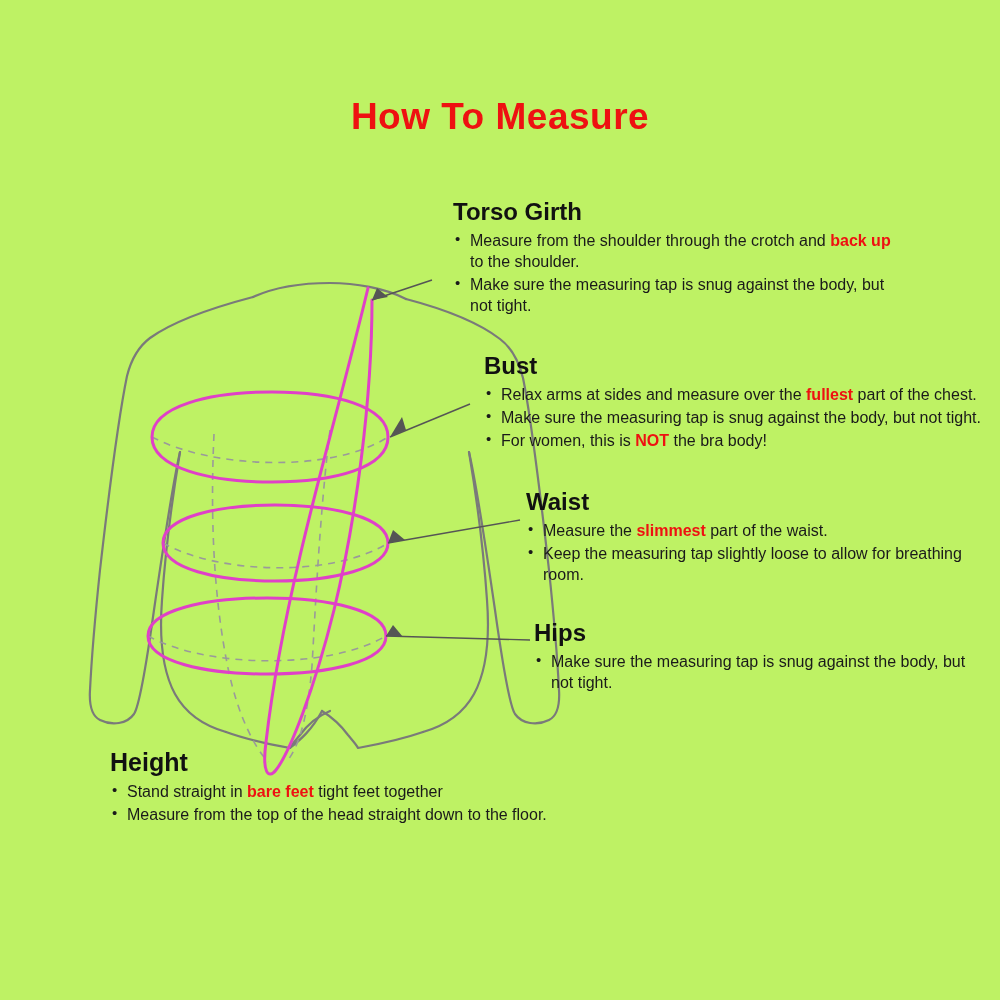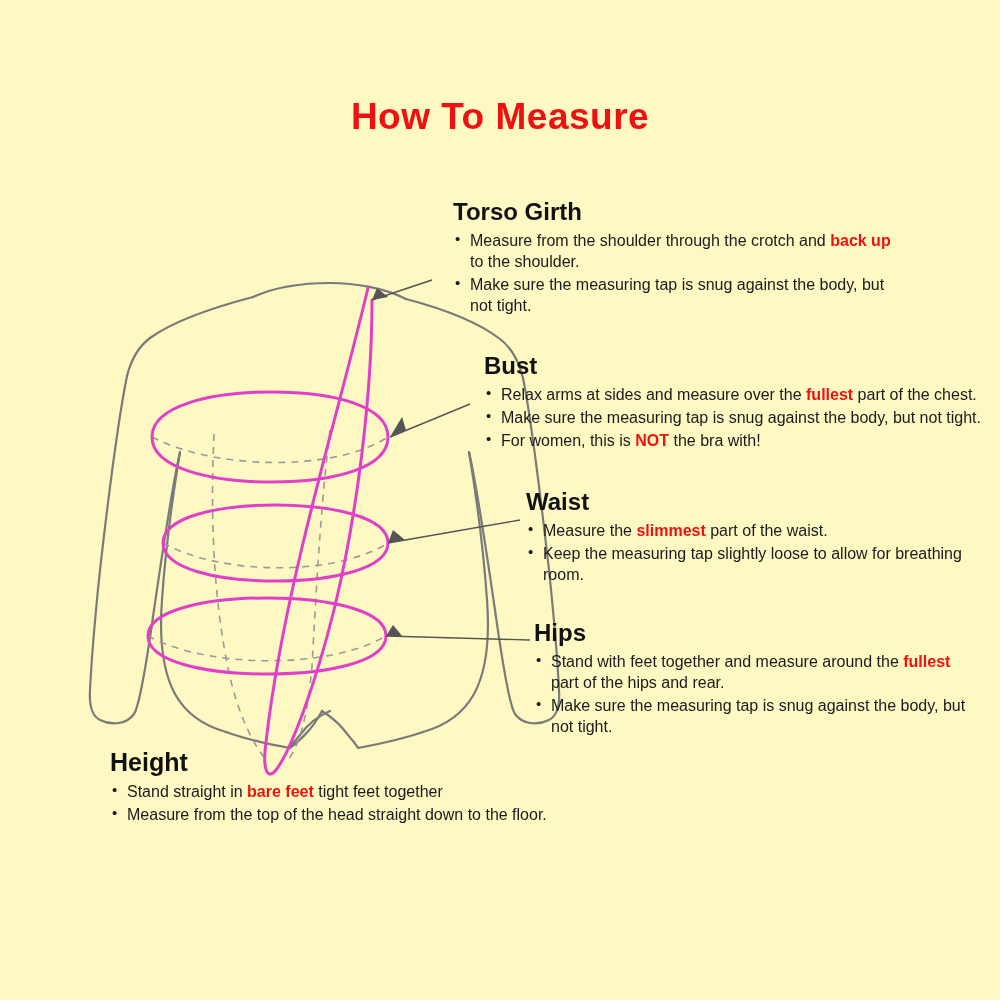--- a/index.html
+++ b/index.html
@@ -12,21 +12,21 @@
     height: 1000px;
     position: relative;
     font-family: "Liberation Sans", sans-serif;
     color: #111111;
     overflow: hidden;
   }
   #page {
     position: relative;
     width: 1000px;
     height: 1000px;
-    background: #fef9c3;
+    background: #bef264;
   }
   .title {
     position: absolute;
     top: 96px;
     left: 0;
     width: 1000px;
     text-align: center;
     font-size: 37px;
     font-weight: bold;
     color: #ee1111;
@@ -168,44 +168,41 @@
   <div class="section" id="sec-bust">
     <h2 class="sec-head">Bust</h2>
     <ul class="bullets">
       <li>
         <span>Relax arms at sides and measure over the </span><span class="hl">fullest</span><span> part of the chest.</span>
       </li>
       <li>
         <span>Make sure the measuring tap is snug against the body, but not tight.</span>
       </li>
       <li>
-        <span>For women, this is </span><span class="hl">NOT</span><span> the bra with!</span>
+        <span>For women, this is </span><span class="hl">NOT</span><span> the bra body!</span>
       </li>
     </ul>
   </div>
 
   <div class="section" id="sec-waist">
     <h2 class="sec-head">Waist</h2>
     <ul class="bullets">
       <li>
         <span>Measure the </span><span class="hl">slimmest</span><span> part of the waist.</span>
       </li>
       <li>
         <span>Keep the measuring tap slightly loose to allow for breathing room.</span>
       </li>
     </ul>
   </div>
 
   <div class="section" id="sec-hips">
     <h2 class="sec-head">Hips</h2>
     <ul class="bullets">
       <li>
-        <span>Stand with feet together and measure around the </span><span class="hl">fullest</span><span> part of the hips and rear.</span>
-      </li>
-      <li>
         <span>Make sure the measuring tap is snug against the body, but not tight.</span>
       </li>
     </ul>
   </div>
 
   <div class="section" id="sec-height">
     <h2 class="sec-head">Height</h2>
     <ul class="bullets">
       <li>
         <span>Stand straight in </span><span class="hl">bare feet</span><span> tight feet together</span>

